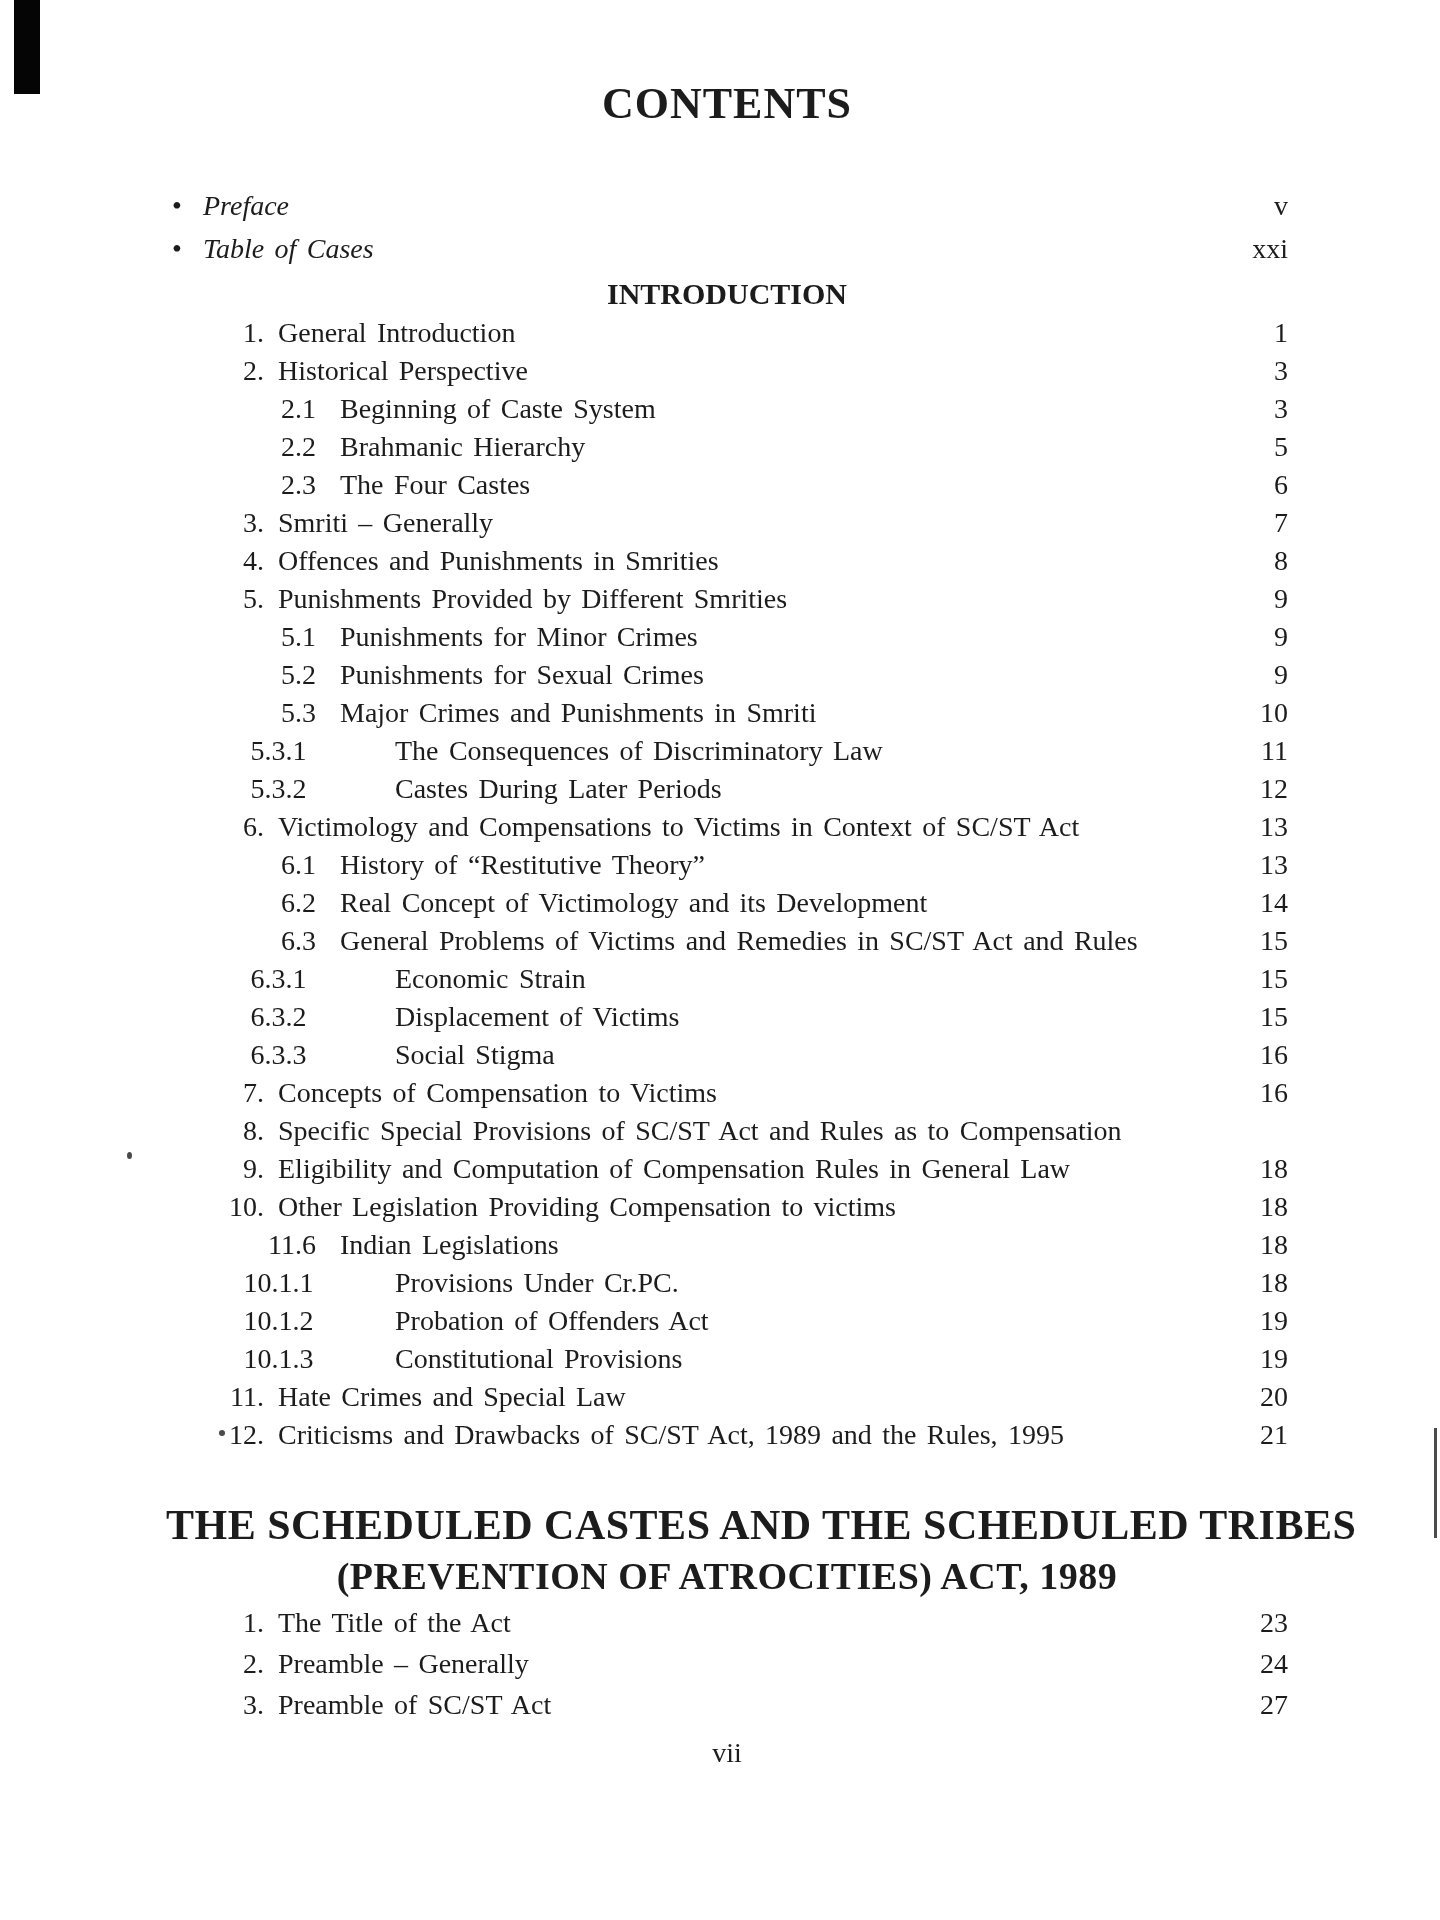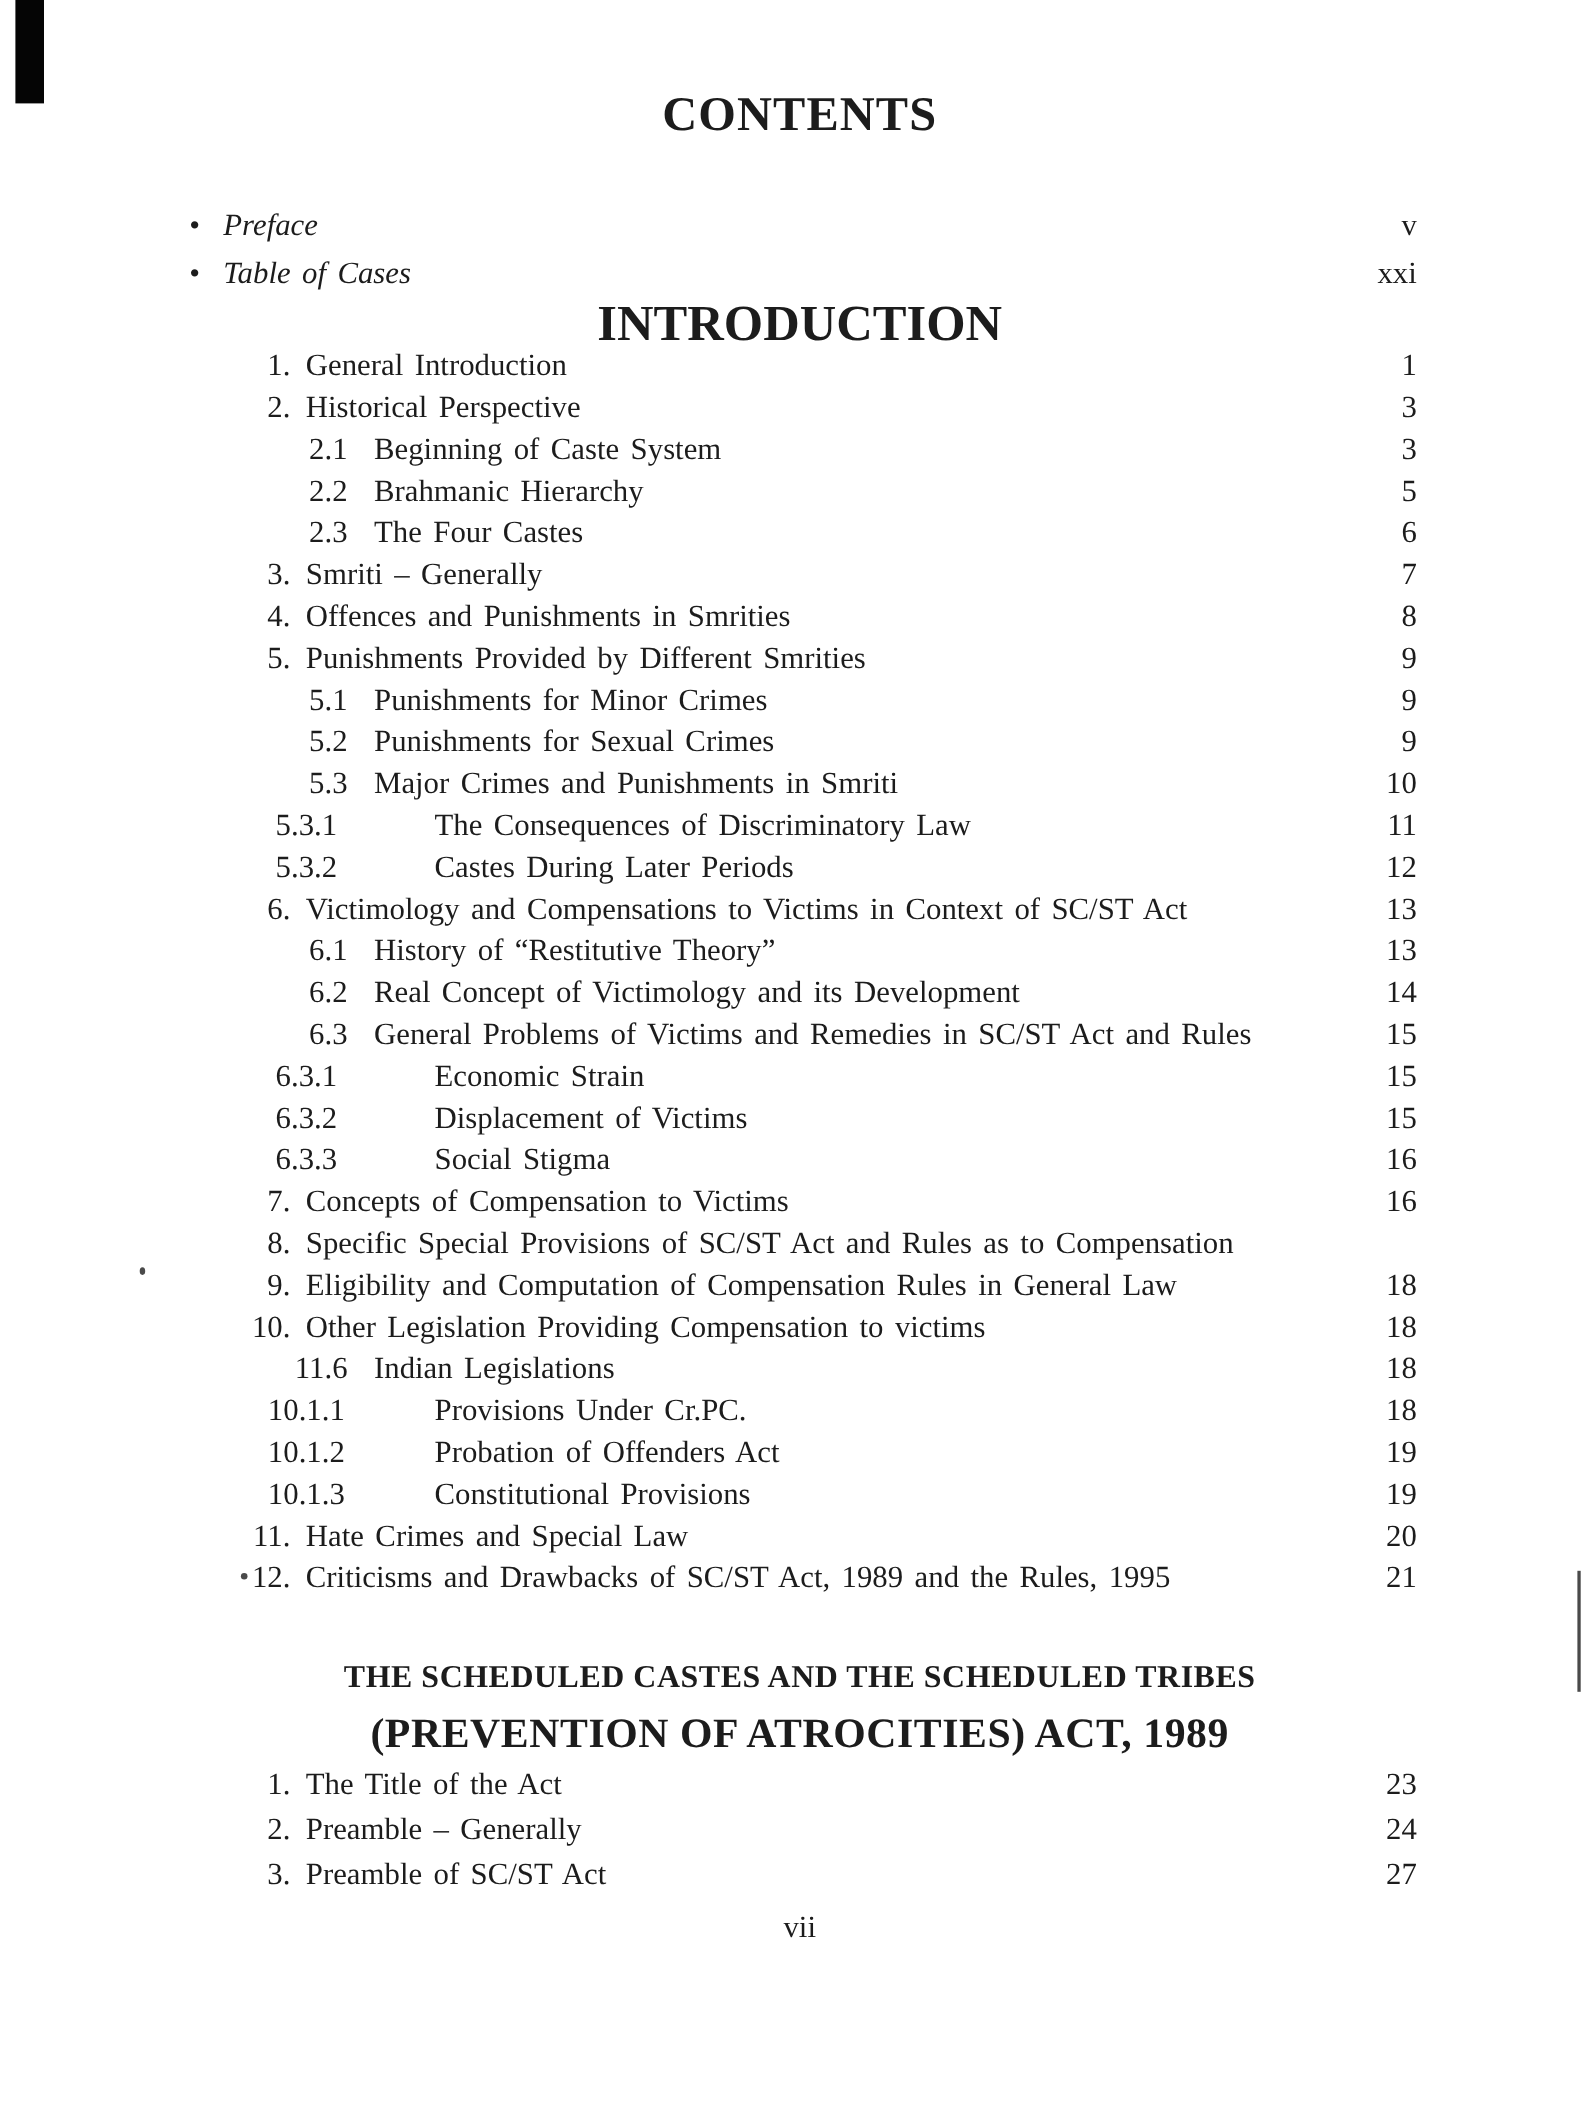--- a/index.html
+++ b/index.html
@@ -45,31 +45,31 @@
   }
   .fm-label {
     font-style: italic;
     word-spacing: 0.12em;
   }
   .fm-page { margin-left: auto; text-align: right; }
 
   .section-heading {
     margin: 4px 0 0 0;
     text-align: center;
-    font-size: 46px;
+    font-size: 30px;
     font-weight: 700;
     line-height: 40px;
   }
   .big-heading {
     margin-top: 46px;
     text-align: center;
     font-weight: 700;
     white-space: nowrap;
   }
-  .big-heading .line1 { font-size: 29px; line-height: 50px; letter-spacing: 0.5px; }
+  .big-heading .line1 { font-size: 42px; line-height: 50px; letter-spacing: 0.5px; }
   .big-heading .line2 { font-size: 38px; line-height: 52px; letter-spacing: 0.5px; }
 
   .entries { width: 100%; }
   .row {
     display: flex;
     line-height: 38px;
     font-size: 28px;
     white-space: nowrap;
   }
   .entries-act .row { line-height: 41px; }

